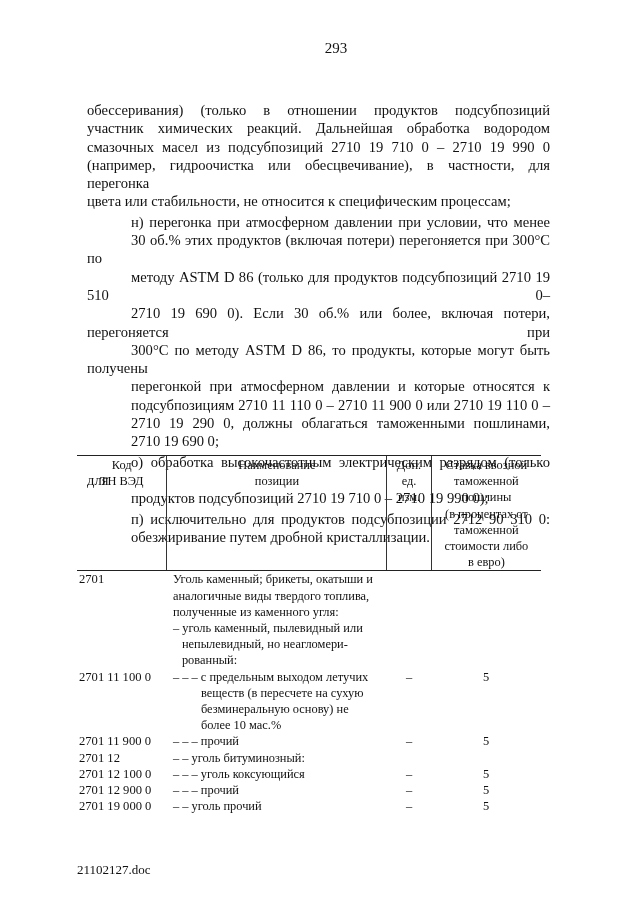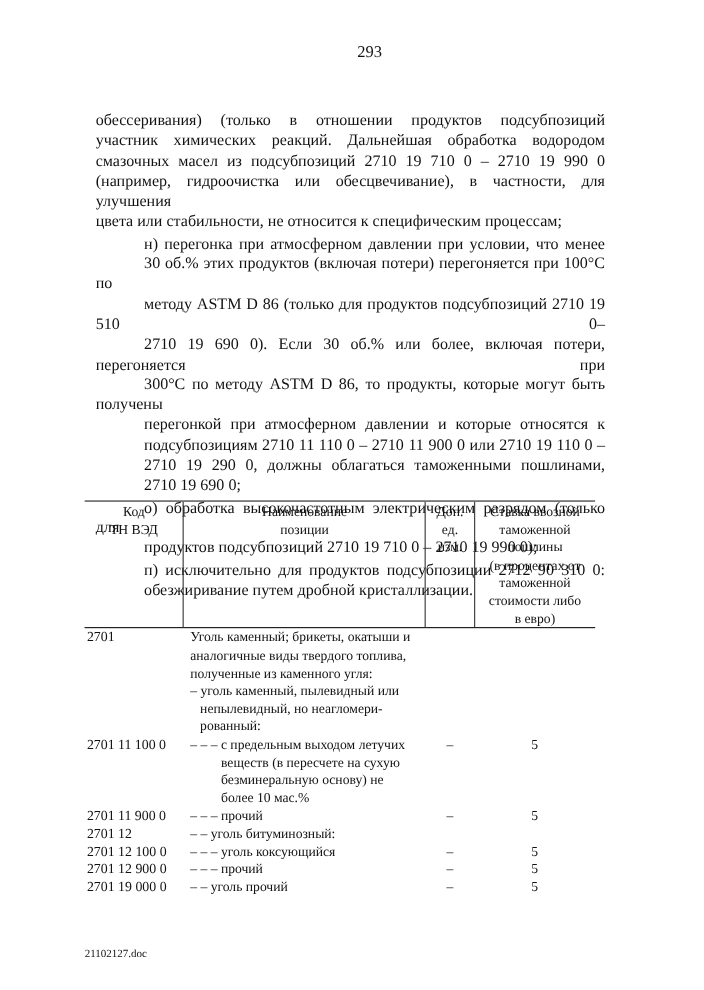--- a/index.html
+++ b/index.html
@@ -20,38 +20,38 @@
   .tbl th.c3 { width: 40px; }
   .tbl th.c4 { width: 107px; margin-left: 32px; }
   .tbl td { vertical-align: top; padding: 0 2px; }
   .tbl td.code { white-space: nowrap; font-size: 12.6px; }
   .tbl td.name { padding-left: 6px; }
   .tbl td.unit { text-align: center; }
   .tbl td.rate { text-align: center; }
   .hang { display: block; padding-left: 0; }
   .hang1 { display: block; padding-left: 9px; text-indent: -9px; }
   .hang3 { display: block; padding-left: 28px; text-indent: -28px; }
-  .footer { position: absolute; top: 862px; left: 77px; font-size: 10px; }
+  .footer { position: absolute; top: 862px; left: 77px; font-size: 13px; }
 </style>
 </head>
 <body>
 
 <div class="page-num">293</div>
 
 <div class="body-text" id="body-text">
     <p class="">
       <span class="l">обессеривания) (только в отношении продуктов подсубпозиций</span>
       <span class="l">участник химических реакций. Дальнейшая обработка водородом</span>
       <span class="l">смазочных масел из подсубпозиций 2710 19 710 0 – 2710 19 990 0</span>
-      <span class="l">(например, гидроочистка или обесцвечивание), в частности, для улучшения</span>
+      <span class="l">(например, гидроочистка или обесцвечивание), в частности, для перегонка</span>
       <span class="last">цвета или стабильности, не относится к специфическим процессам;</span>
     </p>
     <p class="indent">
       <span class="l">н) перегонка при атмосферном давлении при условии, что менее</span>
-      <span class="l">30 об.% этих продуктов (включая потери) перегоняется при 100°С по</span>
+      <span class="l">30 об.% этих продуктов (включая потери) перегоняется при 300°С по</span>
       <span class="l">методу ASTM D 86 (только для продуктов подсубпозиций 2710 19 510 0–</span>
       <span class="l">2710 19 690 0). Если 30 об.% или более, включая потери, перегоняется при</span>
       <span class="l">300°С по методу ASTM D 86, то продукты, которые могут быть получены</span>
       <span class="l">перегонкой при атмосферном давлении и которые относятся к</span>
       <span class="l">подсубпозициям 2710 11 110 0 – 2710 11 900 0 или 2710 19 110 0 –</span>
       <span class="l">2710 19 290 0, должны облагаться таможенными пошлинами,</span>
       <span class="last">2710 19 690 0;</span>
     </p>
     <p class="indent">
       <span class="l">о) обработка высокочастотным электрическим разрядом (только для</span>

